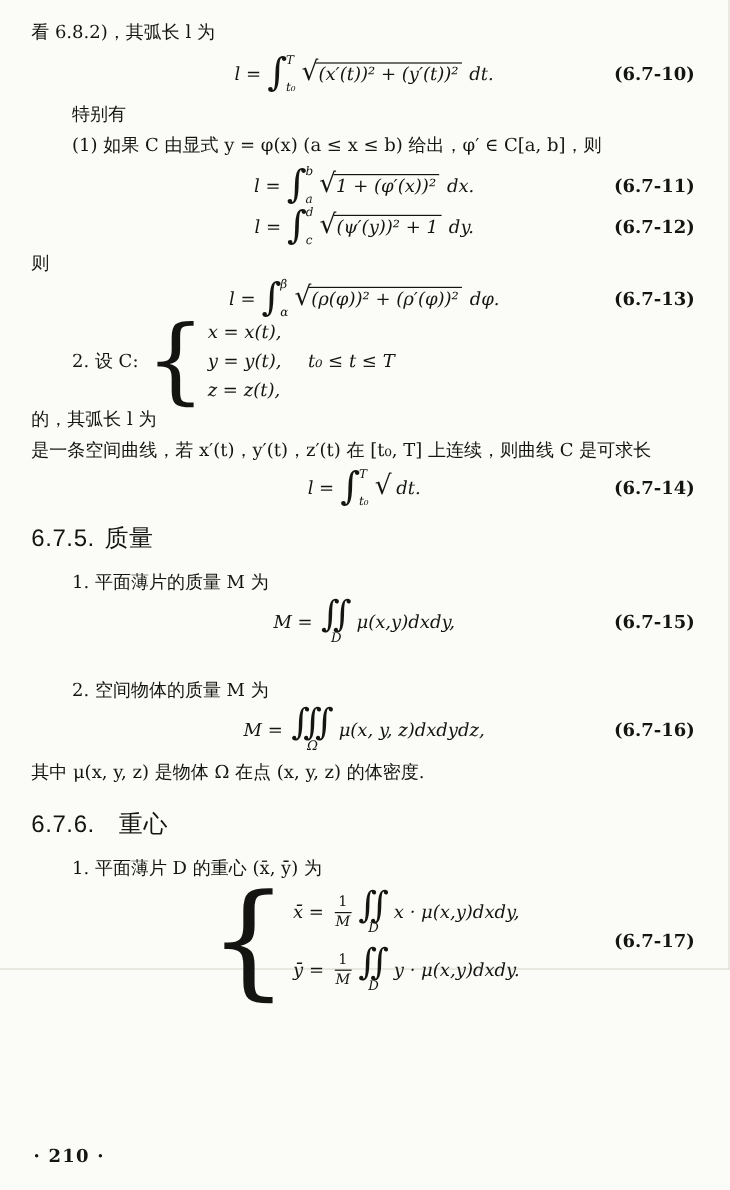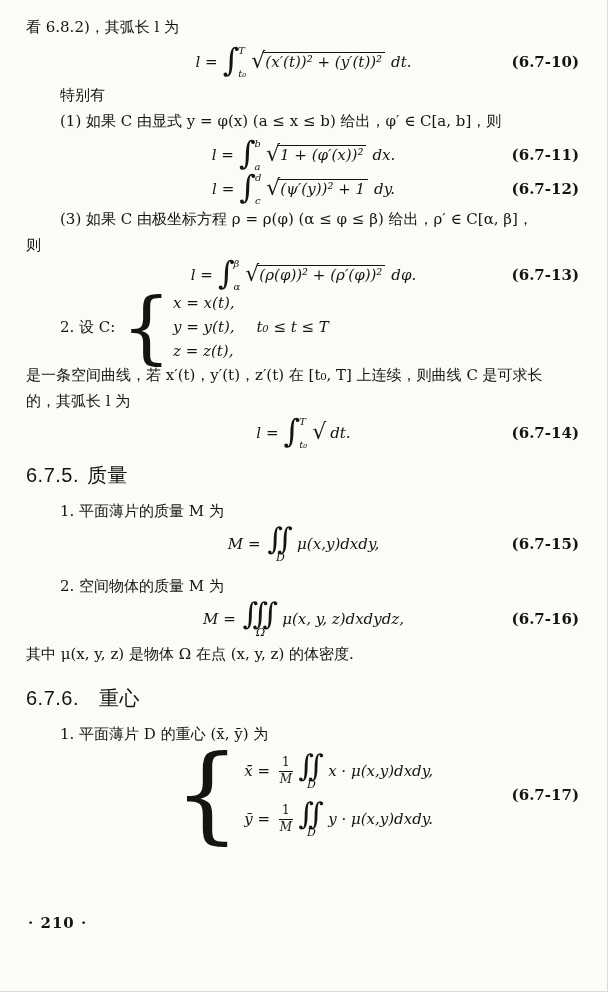--- a/index.html
+++ b/index.html
@@ -4,21 +4,21 @@
 <style>
   * { box-sizing: border-box; }
   html,body { margin:0; padding:0; }
   body {
     width:608px; height:992px; overflow:hidden;
     background:#fbfbf8; color:#141412;
     font-family:"DejaVu Serif", serif;
     font-size:15px;
   }
   .sheet {
-    position:relative; width:608px; height:992px;
+    position:relative; width:608px; height:808px;
     padding:14px 26px 4px 26px;
     border-right:1px solid #dcdcd4; border-bottom:1px solid #dcdcd4;
   }
   .body-text { margin:0; line-height:26px; }
   .indent { padding-left:34px; }
   
   .eqrow { position:relative; text-align:center; }
   .feq { display:inline-flex; align-items:center; white-space:nowrap; }
   .eqtag {
     position:absolute; right:2px; top:50%; transform:translateY(-50%);
@@ -58,21 +58,21 @@
   .row-17 { display:inline-flex; align-items:center; }
   
   .sec-heading {
     margin:0; font-family:"Liberation Sans", sans-serif;
     font-weight:400; font-size:20px; line-height:30px; letter-spacing:0.5px;
   }
   .sec-gap-sm { margin-left:8px; }
   .sec-gap-lg { margin-left:20px; }
   
   .page-number {
-    position:absolute; left:28px; top:914px;
+    position:absolute; left:28px; top:954px;
     font-weight:700; font-size:15px; letter-spacing:1px;
   }
 </style>
 </head>
 <body>
 
 <div class="sheet">
 
   <p class="body-text">看 6.8.2)，其弧长 l 为</p>
 
@@ -124,21 +124,20 @@
           <span class="lim-sub mvar">c</span>
         </span>
       </span>
       <span class="sqrt-sign">√</span>
         <span class="radicand mvar">(ψ′(y))² + 1</span>
       <span class="mvar tail">dy.</span>
     </span>
     <span class="eqtag">(6.7-12)</span>
   </div>
 
-  <p class="body-text indent">(3) 如果 C 由极坐标方程 ρ = ρ(φ) (α ≤ φ ≤ β) 给出，ρ′ ∈ C[α, β]，</p>
   <p class="body-text">则</p>
 
   <div class="eqrow">
     <span class="feq">
       <span class="mvar lhs">l =</span>
       <span class="bigint">
         <span class="int-glyph">∫</span>
         <span class="int-limits">
           <span class="lim-sup mvar">β</span>
           <span class="lim-sub mvar">α</span>
@@ -155,22 +154,22 @@
     <span>2. 设 C:</span>
     <span class="brace-sys">{</span>
     <span class="syscol">
       <span class="mvar">x = x(t),</span>
       <span class="mvar">y = y(t),</span>
       <span class="mvar">z = z(t),</span>
     </span>
     <span class="mvar syscond">t₀ ≤ t ≤ T</span>
   </div>
 
+  <p class="body-text">的，其弧长 l 为</p>
   <p class="body-text">是一条空间曲线，若 x′(t)，y′(t)，z′(t) 在 [t₀, T] 上连续，则曲线 C 是可求长</p>
-  <p class="body-text">的，其弧长 l 为</p>
 
   <div class="eqrow" style="margin-top:2px">
     <span class="feq">
       <span class="mvar lhs">l =</span>
       <span class="bigint">
         <span class="int-glyph">∫</span>
         <span class="int-limits">
           <span class="lim-sup mvar">T</span>
           <span class="lim-sub mvar">t₀</span>
         </span>
@@ -193,21 +192,21 @@
       <span class="op-wrap">
         <span class="op-glyph">∬</span>
         <span class="op-under">D</span>
       </span>
       <span class="mvar">μ(x,y)dxdy,</span>
     </span>
     <span class="eqtag">(6.7-15)</span>
   </div>
 
 
-  <p class="body-text indent" style="margin-top:9px">2. 空间物体的质量 M 为</p>
+  <p class="body-text indent" style="margin-top:24px">2. 空间物体的质量 M 为</p>
 
   <div class="eqrow">
     <span class="feq">
       <span class="mvar lhs">M =</span>
       <span class="op-wrap">
         <span class="op-glyph">∭</span>
         <span class="op-under">Ω</span>
       </span>
       <span class="mvar">μ(x, y, z)dxdydz,</span>
     </span>

